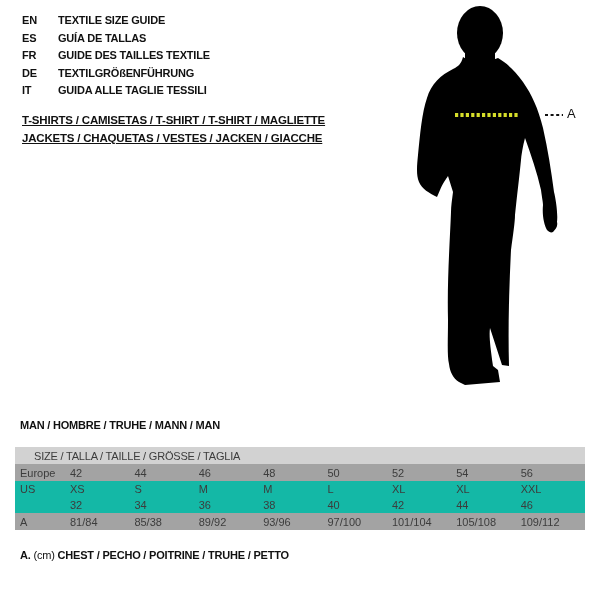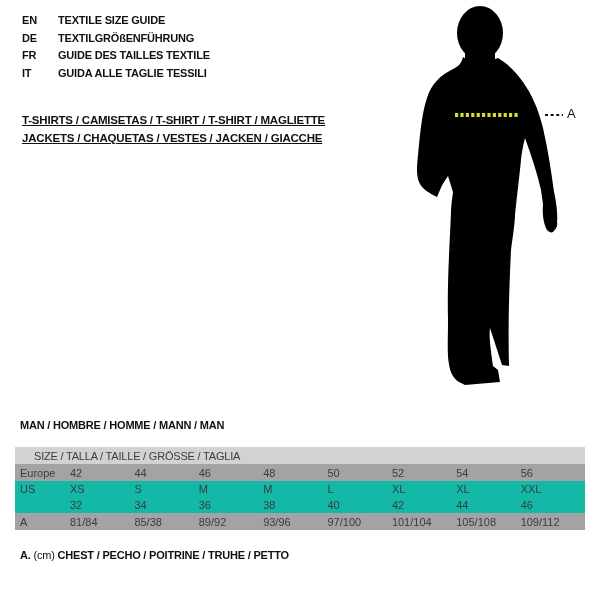--- a/index.html
+++ b/index.html
@@ -72,26 +72,30 @@
 <body>
 
 <div class="canvas">
 
   <div class="lang-block">
     <div class="lang-row">
       <span class="lang-code">EN</span>
       <span class="lang-label">TEXTILE SIZE GUIDE</span>
     </div>
     <div class="lang-row">
+      <span class="lang-code">ES</span>
+      <span class="lang-label">GUÍA DE TALLAS</span>
+    </div>
+    <div class="lang-row">
+      <span class="lang-code">FR</span>
+      <span class="lang-label">GUIDE DES TAILLES TEXTILE</span>
+    </div>
+    <div class="lang-row">
       <span class="lang-code">DE</span>
       <span class="lang-label">TEXTILGRÖßENFÜHRUNG</span>
-    </div>
-    <div class="lang-row">
-      <span class="lang-code">FR</span>
-      <span class="lang-label">GUIDE DES TAILLES TEXTILE</span>
     </div>
     <div class="lang-row">
       <span class="lang-code">IT</span>
       <span class="lang-label">GUIDA ALLE TAGLIE TESSILI</span>
     </div>
   </div>
 
   <div class="category-block">
     <div class="category-line">T-SHIRTS / CAMISETAS / T-SHIRT / T-SHIRT / MAGLIETTE</div>
     <div class="category-line">JACKETS / CHAQUETAS / VESTES / JACKEN / GIACCHE</div>
@@ -143,21 +147,21 @@
 
       <path fill="#fff" d="M 116 160 C 118 150, 120 143, 121 139 C 124 147, 127 156, 130 166 C 126 162, 120 160, 116 160 Z" opacity="0"></path>
 
       <line x1="50" y1="115" x2="113" y2="115" stroke="#d6de2a" stroke-width="4" stroke-dasharray="3.2 2.2"></line>
 
       <line x1="140" y1="115" x2="158" y2="115" stroke="#111" stroke-width="2" stroke-dasharray="3 2.6"></line>
     </svg>
     <span class="measure-label">A</span>
   </div>
 
-  <div class="section-title">MAN / HOMBRE / HOMME / MANN / MAN</div>
+  <div class="section-title">MAN / HOMBRE / TRUHE / MANN / MAN</div>
 
   <div class="size-table">
     <div class="t-row header">
       <span class="t-header-text">SIZE / TALLA / TAILLE / GRÖSSE / TAGLIA</span>
     </div>
     <div class="t-row europe">
       <span class="t-label">Europe</span>
       <span class="t-cell">42</span>
       <span class="t-cell">44</span>
       <span class="t-cell">46</span>

